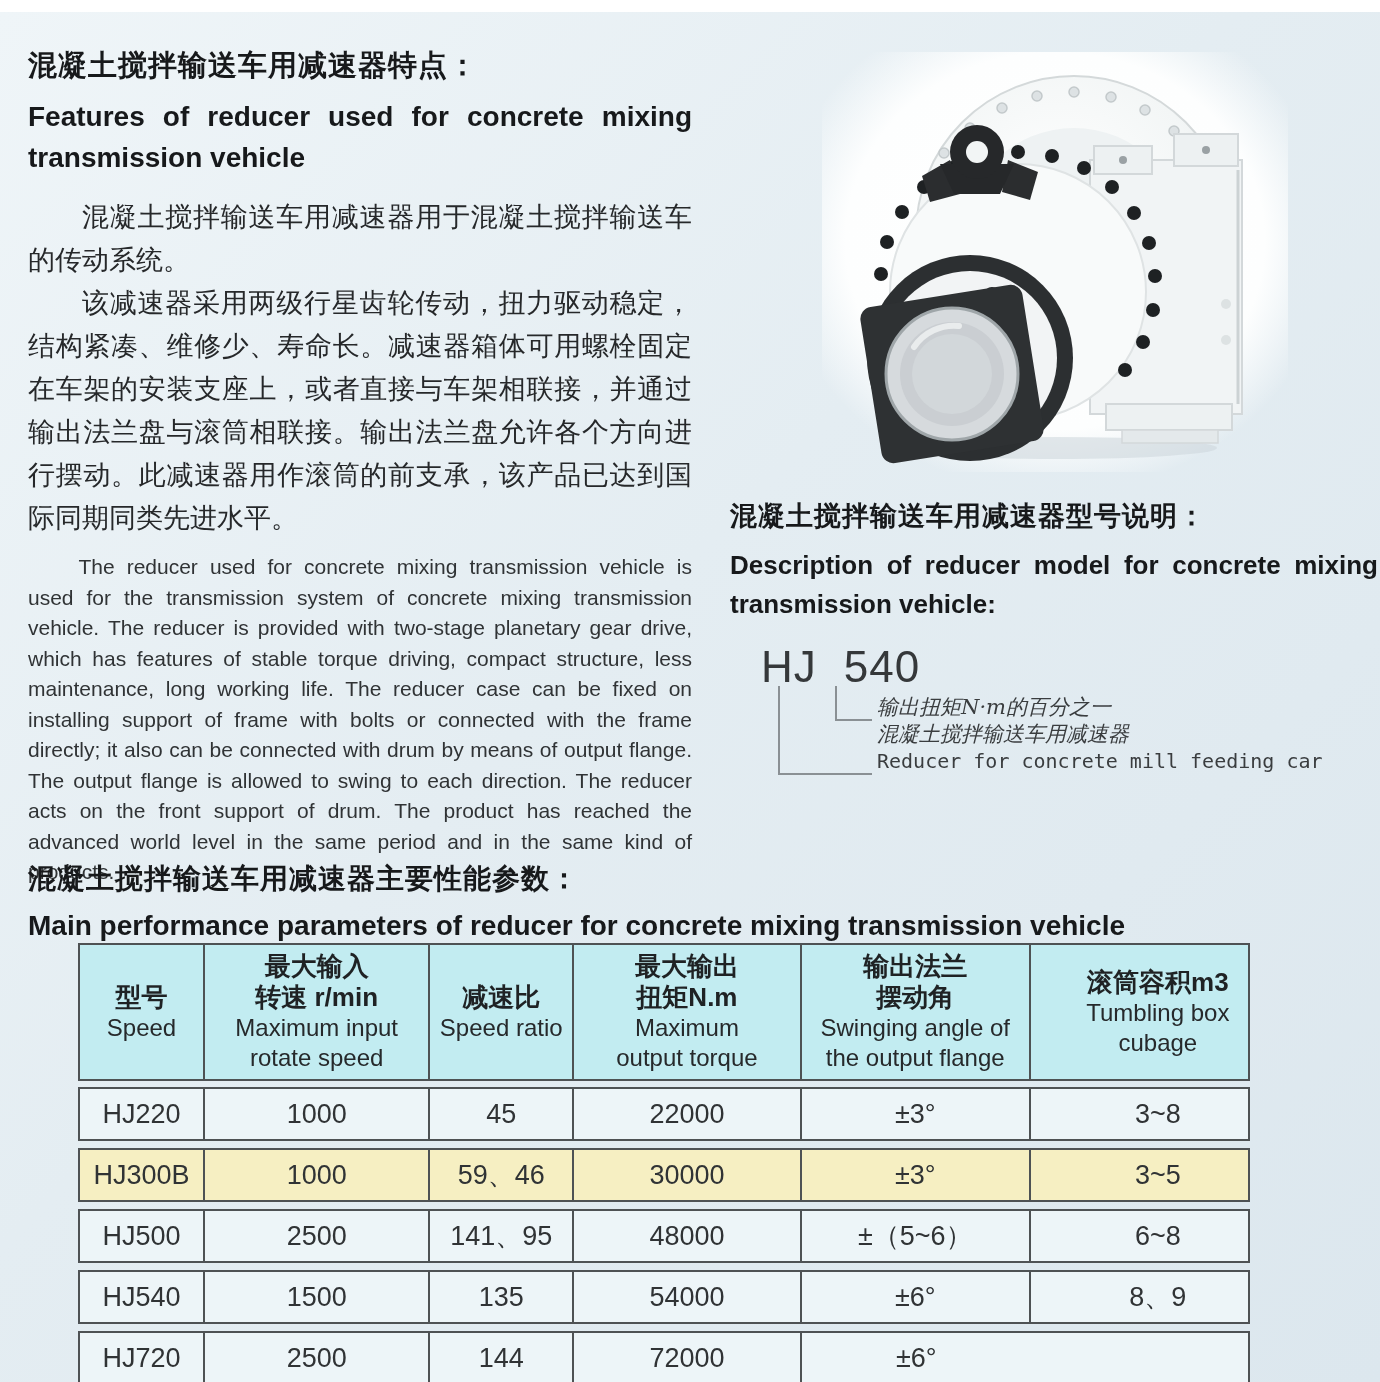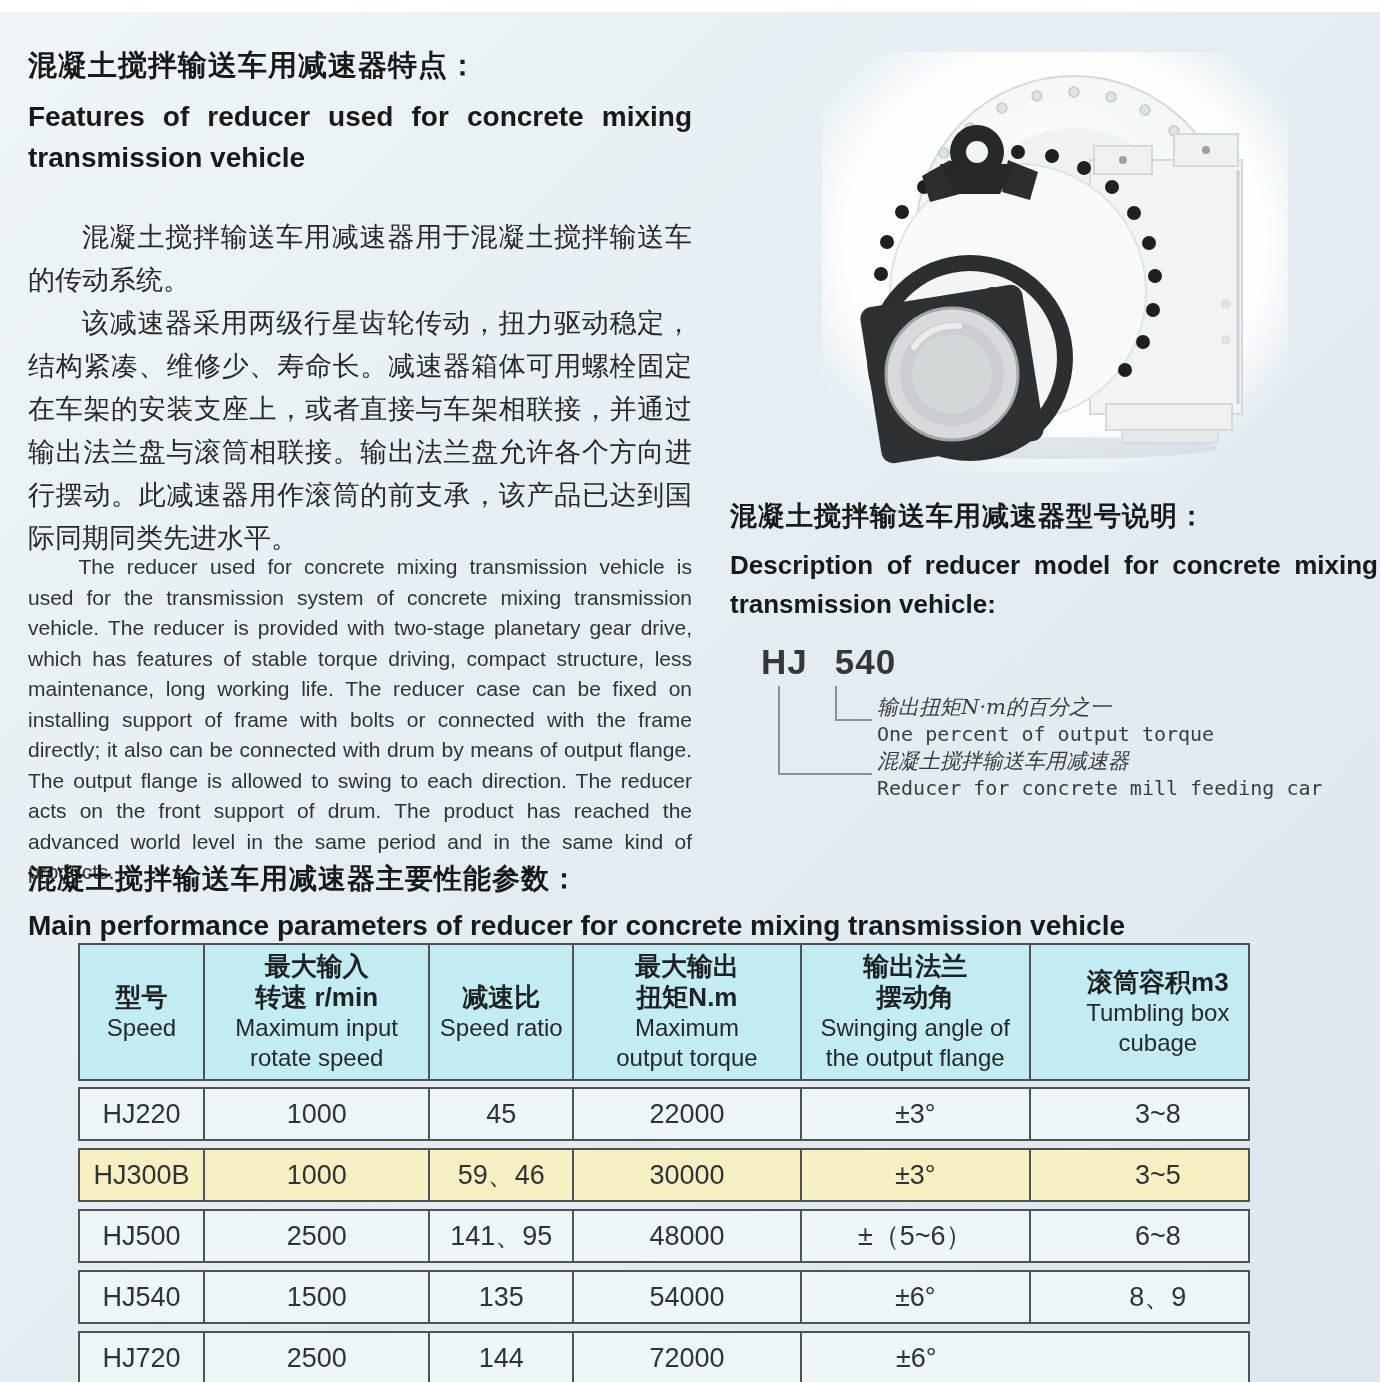--- a/index.html
+++ b/index.html
@@ -10,33 +10,33 @@
     color:#26282a;
   }
   .page{
     position:absolute;left:0;top:12px;right:0;bottom:0;
     background:linear-gradient(135deg,#eff5f8 0%,#e4edf2 45%,#dce7ee 100%);
   }
   
   .features{position:absolute;left:28px;top:34px;width:664px;}
   .t-zh{font-size:29px;font-weight:bold;color:#17191b;letter-spacing:1px;margin:0 0 10px 0;}
   .t-en{font-size:28px;font-weight:bold;color:#17191b;text-align:justify;line-height:41px;margin:0;}
-  .para-zh{position:absolute;left:28px;top:204px;width:664px;font-size:27px;line-height:43px;
+  .para-zh{position:absolute;left:28px;top:184px;width:664px;font-size:27px;line-height:43px;
     text-align:justify;color:#26282a;}
   .para-zh p{margin:0;text-indent:2em;}
   .para-en{position:absolute;left:28px;top:540px;width:664px;font-size:21px;line-height:30.5px;
     text-align:justify;text-indent:2.4em;color:#303335;}
   
   .photo{position:absolute;left:822px;top:40px;width:466px;height:420px;}
   
   .model-title{position:absolute;left:730px;top:486px;width:648px;}
   .model-title .t-zh{font-size:27px;margin-bottom:12px;}
   .model-title .t-en{font-size:26px;line-height:39px;}
   .model-diagram{position:absolute;left:735px;top:622px;width:645px;height:215px;}
-  .model-code{position:absolute;left:26px;top:8px;font-size:35px;color:#35383a;letter-spacing:1px;font-weight:bold;}
+  .model-code{position:absolute;left:26px;top:8px;font-size:44px;color:#35383a;letter-spacing:1px;}
   .model-code .num{margin-left:27px;}
   .callouts{position:absolute;left:142px;top:60px;width:500px;}
   .callout-zh{font-family:"DejaVu Serif", serif;font-style:italic;font-size:21px;line-height:27px;color:#3a3d3f;}
   .callout-en{font-family:"DejaVu Sans Mono", monospace;font-size:20px;line-height:27px;color:#3a3d3f;}
   .callout-lines{position:absolute;left:0;top:0;}
   
   .perf-title{position:absolute;left:28px;top:848px;width:1332px;}
   .perf-title .t-zh{font-size:28px;margin-bottom:10px;}
   .perf-title .t-en{font-size:28px;line-height:36px;}
   .ptable{position:absolute;left:78px;top:931px;width:1172px;}
@@ -163,21 +163,20 @@
   <div class="model-diagram">
     <div class="model-code">
       <span>HJ</span><span class="num">540</span>
     </div>
     <svg class="callout-lines" width="645" height="215" viewBox="0 0 645 215" xmlns="http://www.w3.org/2000/svg">
       <polyline points="101,52 101,86 137,86" fill="none" stroke="#8a9094" stroke-width="2"></polyline>
       <polyline points="44,52 44,140 137,140" fill="none" stroke="#8a9094" stroke-width="2"></polyline>
     </svg>
     <div class="callouts">
       <div class="callout-zh">输出扭矩N·m的百分之一</div>
-      <div class="callout-en">One percent of output torque</div>
       <div class="callout-zh">混凝土搅拌输送车用减速器</div>
       <div class="callout-en">Reducer for concrete mill feeding car</div>
     </div>
   </div>
 
   <div class="perf-title">
     <div class="t-zh">混凝土搅拌输送车用减速器主要性能参数：</div>
     <div class="t-en">Main performance parameters of reducer for concrete mixing transmission vehicle</div>
   </div>
 

